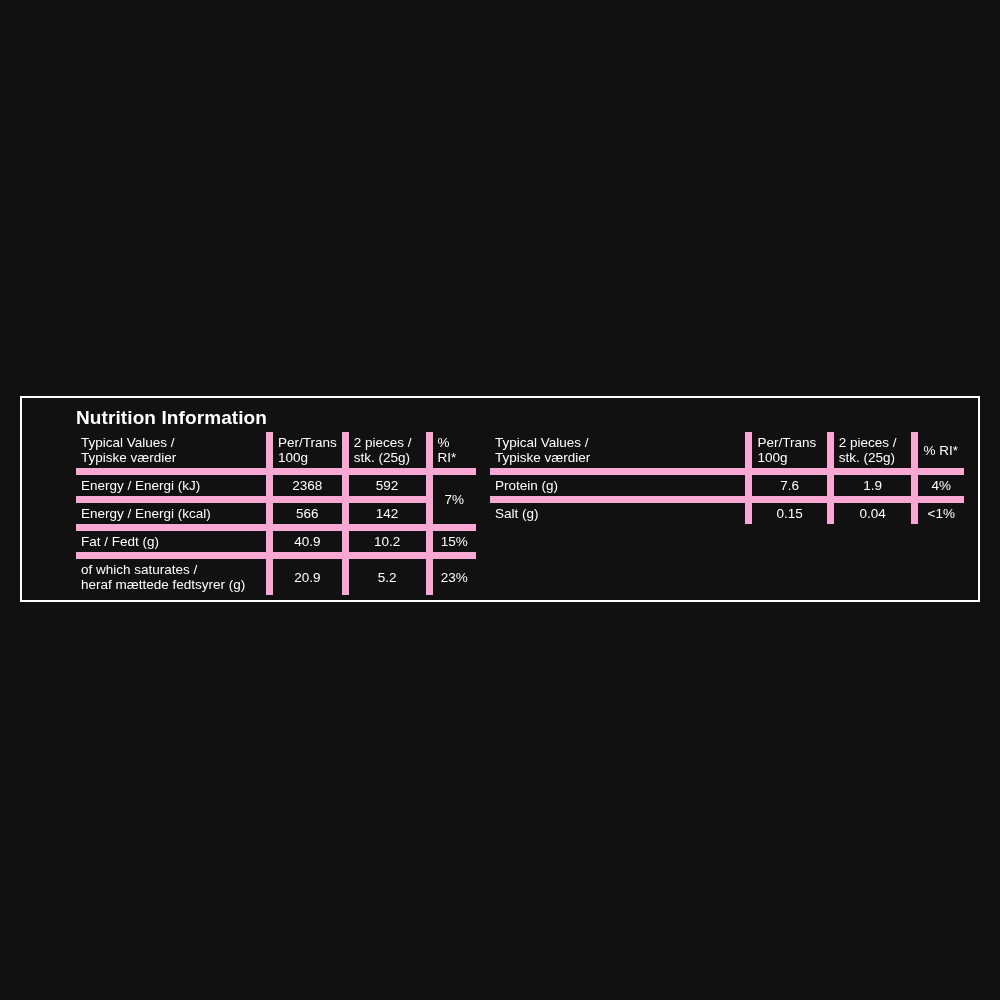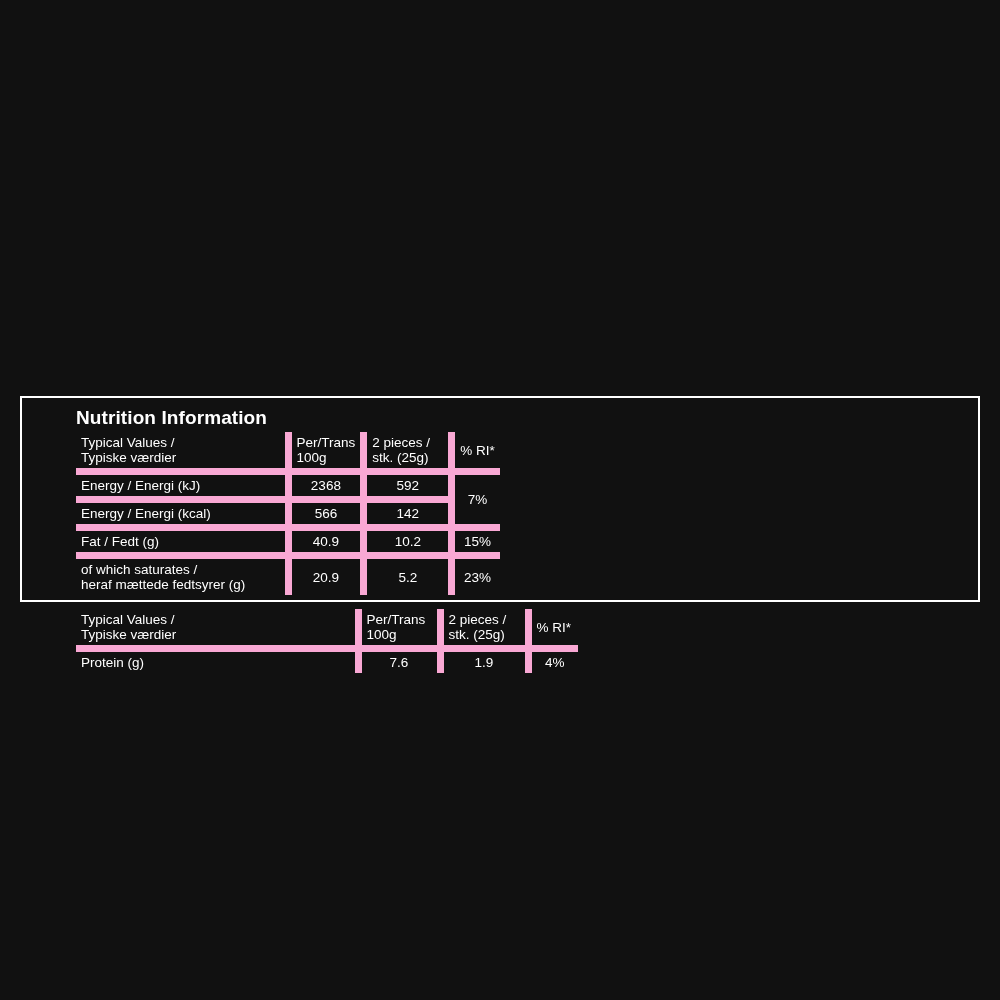--- a/index.html
+++ b/index.html
@@ -40,21 +40,21 @@
     font-weight: bold;
     letter-spacing: 0.1px;
     line-height: 24px;
     margin: 0 0 2px 0;
     color: #ffffff;
     white-space: nowrap;
   }
 
   .tables {
     display: flex;
-    flex-direction: column;
+    flex-direction: row;
     align-items: flex-start;
     gap: 14px;
   }
 
   table.nut {
     border-collapse: collapse;
     color: #ffffff;
     font-size: 13.5px;
     line-height: 15px;
   }
@@ -178,18 +178,24 @@
             <th class="hdr-num c3">% RI*</th>
           </tr>
         </thead>
         <tbody>
           <tr>
             <td class="cell-label c0">Protein (g)</td>
             <td class="cell-num c1">7.6</td>
             <td class="cell-num c2">1.9</td>
             <td class="cell-num c3">4%</td>
           </tr>
+          <tr>
+            <td class="cell-label c0">Salt (g)</td>
+            <td class="cell-num c1">0.15</td>
+            <td class="cell-num c2">0.04</td>
+            <td class="cell-num c3">&lt;1%</td>
+          </tr>
         </tbody>
       </table>
 
     </div>
   </div>
 </div>
 
 </body></html>

